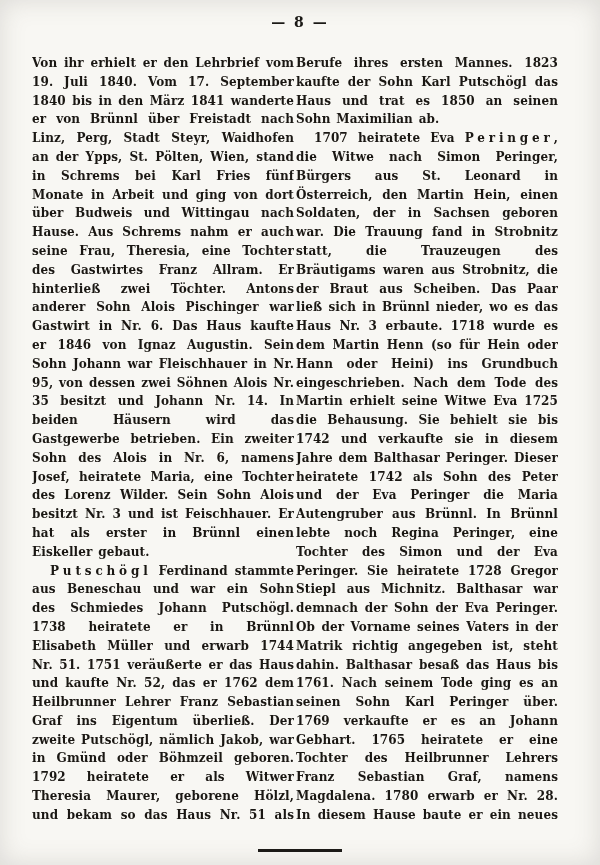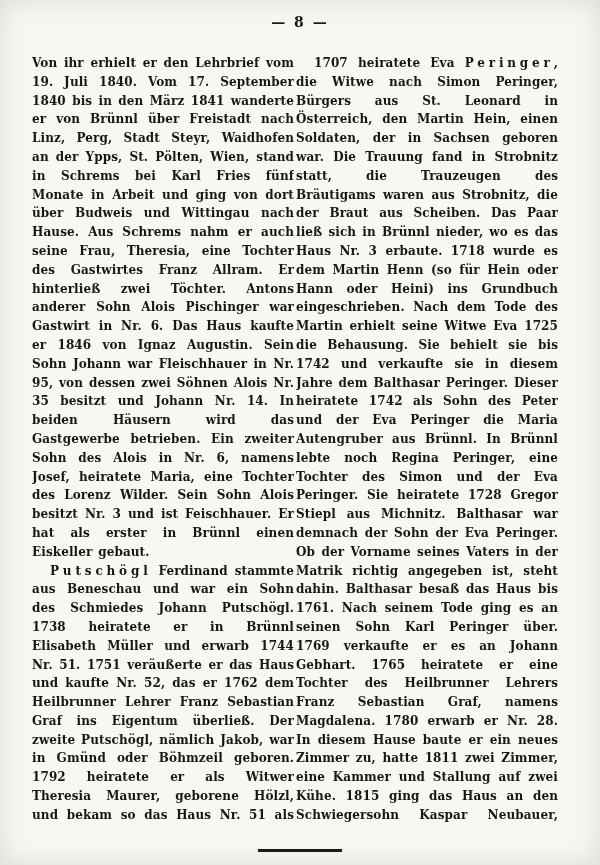--- a/index.html
+++ b/index.html
@@ -74,20 +74,21 @@
   <div class="pagenum">— 8 —</div>
 
   <div class="cols">
 
     <div class="col">
       <p class="noindent">Von ihr erhielt er den Lehrbrief vom 19. Juli 1840. Vom 17. September 1840 bis in den März 1841 wanderte er von Brünnl über Freistadt nach Linz, Perg, Stadt Steyr, Waidhofen an der Ypps, St. Pölten, Wien, stand in Schrems bei Karl Fries fünf Monate in Arbeit und ging von dort über Budweis und Wittingau nach Hause. Aus Schrems nahm er auch seine Frau, Theresia, eine Tochter des Gastwirtes Franz Allram. Er hinterließ zwei Töchter. Antons anderer Sohn Alois Pischinger war Gastwirt in Nr. 6. Das Haus kaufte er 1846 von Ignaz Augustin. Sein Sohn Johann war Fleischhauer in Nr. 95, von dessen zwei Söhnen Alois Nr. 35 besitzt und Johann Nr. 14. In beiden Häusern wird das Gastgewerbe betrieben. Ein zweiter Sohn des Alois in Nr. 6, namens Josef, heiratete Maria, eine Tochter des Lorenz Wilder. Sein Sohn Alois besitzt Nr. 3 und ist Feischhauer. Er hat als erster in Brünnl einen Eiskeller gebaut.</p>
       <p class="indent"><span class="sperr">Putschögl</span><span> Ferdinand stammte aus Beneschau und war ein Sohn des Schmiedes Johann Putschögl. 1738 heiratete er in Brünnl Elisabeth Müller und erwarb 1744 Nr. 51. 1751 veräußerte er das Haus und kaufte Nr. 52, das er 1762 dem Heilbrunner Lehrer Franz Sebastian Graf ins Eigentum überließ. Der zweite Putschögl, nämlich Jakob, war in Gmünd oder Böhmzeil geboren. 1792 heiratete er als Witwer Theresia Maurer, geborene Hölzl, und bekam so das Haus Nr. 51 als Ehegatte der Theresia Zimmermann. Sie hatte als Tochter des Gregor Hölzl 1792 das Haus ihres Vaters nach dessen Testament erhalten und heiratete am 17. Juli 1792 den Zimmermann Martin Maurer und nach dessen Tode am 30. Oktober 1792 den Jakob Putschögl. Theresia Zimmermann heißt sie also nach dem</span></p>
     </div>
 
     <div class="col">
+      <p class="noindent">Berufe ihres ersten Mannes. 1823 kaufte der Sohn Karl Putschögl das Haus und trat es 1850 an seinen Sohn Maximilian ab.</p>
       <p class="indent"><span>1707 heiratete Eva </span><span class="sperr">Peringer</span><span>, die Witwe nach Simon Peringer, Bürgers aus St. Leonard in Österreich, den Martin Hein, einen Soldaten, der in Sachsen geboren war. Die Trauung fand in Strobnitz statt, die Trauzeugen des Bräutigams waren aus Strobnitz, die der Braut aus Scheiben. Das Paar ließ sich in Brünnl nieder, wo es das Haus Nr. 3 erbaute. 1718 wurde es dem Martin Henn (so für Hein oder Hann oder Heini) ins Grundbuch eingeschrieben. Nach dem Tode des Martin erhielt seine Witwe Eva 1725 die Behausung. Sie behielt sie bis 1742 und verkaufte sie in diesem Jahre dem Balthasar Peringer. Dieser heiratete 1742 als Sohn des Peter und der Eva Peringer die Maria Autengruber aus Brünnl. In Brünnl lebte noch Regina Peringer, eine Tochter des Simon und der Eva Peringer. Sie heiratete 1728 Gregor Stiepl aus Michnitz. Balthasar war demnach der Sohn der Eva Peringer. Ob der Vorname seines Vaters in der Matrik richtig angegeben ist, steht dahin. Balthasar besaß das Haus bis 1761. Nach seinem Tode ging es an seinen Sohn Karl Peringer über. 1769 verkaufte er es an Johann Gebhart. 1765 heiratete er eine Tochter des Heilbrunner Lehrers Franz Sebastian Graf, namens Magdalena. 1780 erwarb er Nr. 28. In diesem Hause baute er ein neues Zimmer zu, hatte 1811 zwei Zimmer, eine Kammer und Stallung auf zwei Kühe. 1815 ging das Haus an den Schwiegersohn Kaspar Neubauer, Schuhmachermeister aus Priethal, über, der die Tochter Peringers Anna geheiratet hatte.</span></p>
 
     </div>
 
   </div>
 
   <div class="end-rule"></div>
 
 </div>
 

